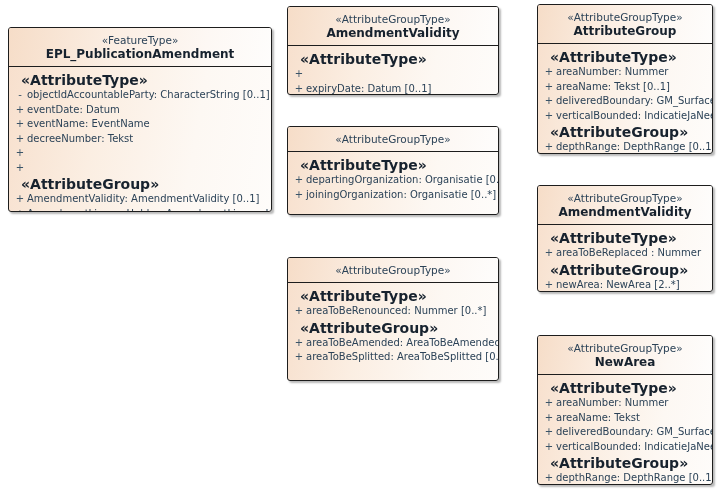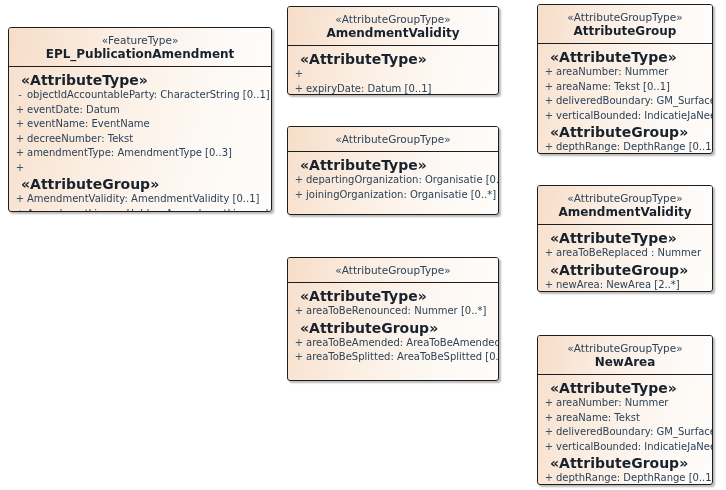--- a/index.html
+++ b/index.html
@@ -104,21 +104,20 @@
         <div class="attr-row">
           <span class="attr-vis">+</span>
           <span class="attr-text">eventName: EventName</span>
         </div>
         <div class="attr-row">
           <span class="attr-vis">+</span>
           <span class="attr-text">decreeNumber: Tekst</span>
         </div>
         <div class="attr-row">
           <span class="attr-vis">+</span>
-          <span class="attr-text">amendmentType: AmendmentType [0..3]</span>
         </div>
         <div class="attr-row">
           <span class="attr-vis">+</span>
         </div>
         <div class="group-label">«AttributeGroup»</div>
         <div class="attr-row">
           <span class="attr-vis">+</span>
           <span class="attr-text">AmendmentValidity: AmendmentValidity [0..1]</span>
         </div>
         <div class="attr-row">

